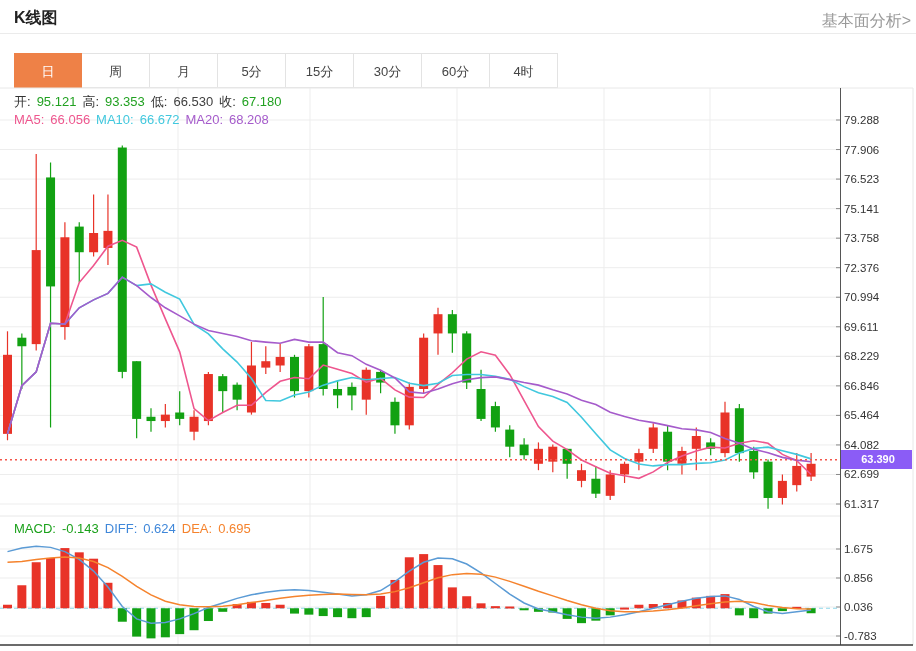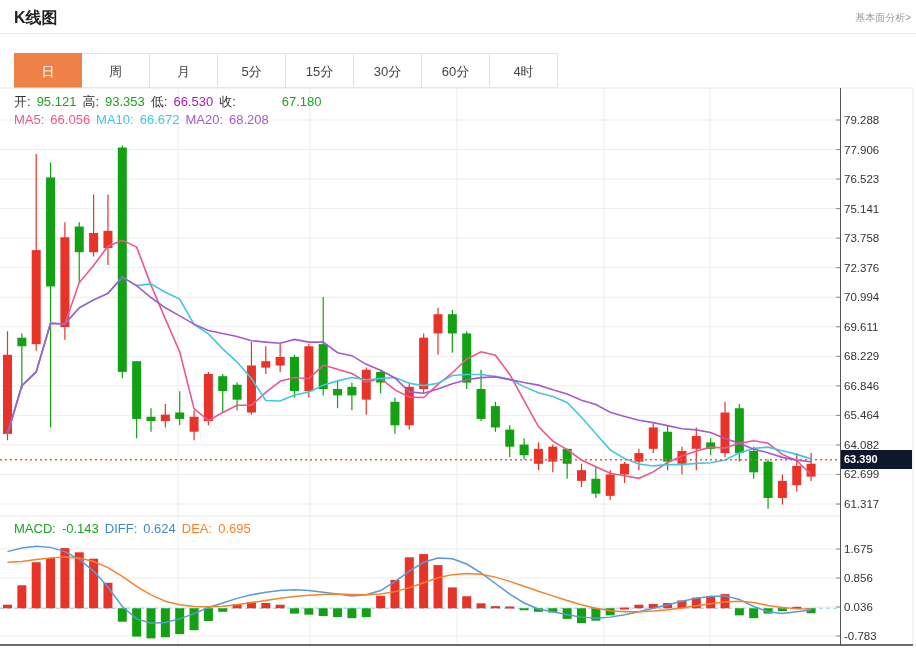--- a/index.html
+++ b/index.html
@@ -1,19 +1,19 @@
 <!DOCTYPE html>
 <html><head>
 <meta charset="utf-8">
 <style>
   html,body{margin:0;padding:0;background:#fff;}
   .widget{position:relative;width:916px;height:651px;background:#fff;
     font-family:"Liberation Sans","DejaVu Sans",sans-serif;overflow:hidden;}
   .hdr-title{position:absolute;left:14px;top:8px;font-size:16px;font-weight:bold;color:#222;text-align:right;}
-  .hdr-link{position:absolute;right:5px;top:11px;font-size:10px;color:#999;text-decoration:none;cursor:pointer;}
+  .hdr-link{position:absolute;right:5px;top:11px;font-size:16px;color:#999;text-decoration:none;cursor:pointer;}
   .hdr-divider{position:absolute;left:0;top:33px;width:916px;height:1px;background:#ebebeb;}
   .tabs{position:absolute;left:14px;top:53px;height:35px;display:flex;}
   .tab{width:68px;height:35px;line-height:35px;text-align:center;font-size:13px;color:#444;
     background:#fff;border:1px solid #e3e3e3;border-left:none;box-sizing:border-box;cursor:pointer;}
   .tab:first-child{border-left:1px solid #e3e3e3;}
   .tab.active{background:#ee8147;border-color:#ee8147;color:#fff;}
   .legend-row{position:absolute;font-size:13px;white-space:nowrap;}
   .legend-row span{margin-right:6px;}
   .lbl{color:#333;}
   svg{position:absolute;left:0;top:0;}
@@ -277,18 +277,18 @@
       <polyline points="7.5,551.6202686202686 21.85,548.0793650793651 36.2,546.3089133089134 50.55,547.3711843711844 64.9,551.6202686202686 79.25,559.4102564102565 93.6,571.0952380952381 107.95,587.0293040293041 122.3,606.5042735042736 136.65,618.8974358974359 151,623.1465201465202 165.35,622.4383394383394 179.7,618.8974358974359 194.04999999999998,613.5860805860806 208.4,607.5665445665446 222.75,602.9633699633699 237.1,598.3601953601953 251.45,594.8192918192918 265.8,592.3406593406594 280.15,590.5702075702076 294.5,589.8620268620268 308.84999999999997,590.5702075702076 323.2,592.3406593406594 337.55,594.1111111111111 351.9,595.8815628815629 366.25,594.8192918192918 380.59999999999997,590.5702075702076 394.95,581.7179487179487 409.3,571.0952380952381 423.65,562.2429792429792 438,557.993894993895 452.34999999999997,558.7020757020757 466.7,564.013431013431 481.05,572.8656898656899 495.4,583.4884004884005 509.75,594.1111111111111 524.1,602.9633699633699 538.4499999999999,608.982905982906 552.8,611.8156288156288 567.15,614.6483516483516 581.5,617.1269841269841 595.85,618.1892551892552 610.1999999999999,617.1269841269841 624.55,614.6483516483516 638.9,611.8156288156288 653.25,608.2747252747253 667.6,604.7338217338217 681.9499999999999,601.1929181929182 696.3,598.3601953601953 710.65,596.5897435897435 725,595.8815628815629 739.35,599.4224664224664 753.6999999999999,606.5042735042736 768.05,611.8156288156288 782.4,613.5860805860806 796.75,611.8156288156288 811.1,610.0451770451771" fill="none" stroke="#5b9bd5" stroke-width="1.5"></polyline>
       <polyline points="7.5,562.2429792429792 21.85,561.5347985347985 36.2,559.4102564102565 50.55,557.993894993895 64.9,556.9316239316239 79.25,557.993894993895 93.6,561.5347985347985 107.95,567.5543345543346 122.3,576.4065934065934 136.65,586.3211233211233 151,594.8192918192918 165.35,601.1929181929182 179.7,604.7338217338217 194.04999999999998,606.5042735042736 208.4,606.8583638583639 222.75,606.1501831501831 237.1,604.7338217338217 251.45,602.6092796092796 265.8,600.4847374847375 280.15,598.3601953601953 294.5,596.5897435897435 308.84999999999997,595.1733821733822 323.2,594.4652014652015 337.55,594.1111111111111 351.9,594.4652014652015 366.25,594.8192918192918 380.59999999999997,594.1111111111111 394.95,591.6324786324786 409.3,587.7374847374847 423.65,582.7802197802198 438,577.8229548229548 452.34999999999997,574.6361416361417 466.7,573.5738705738706 481.05,574.2820512820513 495.4,577.1147741147741 509.75,581.3638583638584 524.1,586.3211233211233 538.4499999999999,591.2783882783883 552.8,595.8815628815629 567.15,600.4847374847375 581.5,604.7338217338217 595.85,608.2747252747253 610.1999999999999,610.7533577533577 624.55,611.8156288156288 638.9,611.8156288156288 653.25,611.1074481074481 667.6,609.6910866910866 681.9499999999999,607.9206349206349 696.3,605.7960927960928 710.65,603.6715506715507 725,601.9010989010989 739.35,601.1929181929182 753.6999999999999,602.6092796092796 768.05,605.4420024420025 782.4,607.5665445665446 796.75,608.6288156288156 811.1,608.982905982906" fill="none" stroke="#f5832d" stroke-width="1.5"></polyline>
       <line x1="0" y1="459.7223281954259" x2="840" y2="459.7223281954259" stroke="#f4554a" stroke-width="1.4" stroke-dasharray="2 3"></line>
       <line x1="0" y1="88" x2="913" y2="88" stroke="#e8e8e8" stroke-width="1"></line>
       <line x1="0" y1="516" x2="840" y2="516" stroke="#e8e8e8" stroke-width="1"></line>
       <line x1="840.5" y1="88" x2="840.5" y2="645" stroke="#555555" stroke-width="1"></line>
       <line x1="913" y1="88" x2="913" y2="645" stroke="#e8e8e8" stroke-width="1"></line>
       <line x1="0" y1="645" x2="913" y2="645" stroke="#3a3a3a" stroke-width="1.6"></line>
     </svg>
 
-  <div class="legend-row" style="left:14px;top:93px;"><span class="lbl">开:</span><span style="color: rgb(33, 161, 33);">95.121</span><span class="lbl">高:</span><span style="color: rgb(33, 161, 33);">93.353</span><span class="lbl">低:</span><span style="color: #a21caf;">66.530</span><span class="lbl">收:</span><span style="color: rgb(33, 161, 33); margin-left: 40px;">67.180</span></div>
+  <div class="legend-row" style="left:14px;top:93px;"><span class="lbl">开:</span><span style="color: rgb(33, 161, 33);">95.121</span><span class="lbl">高:</span><span style="color: rgb(33, 161, 33);">93.353</span><span class="lbl">低:</span><span style="color: #404040;">66.530</span><span class="lbl">收:</span><span style="color: rgb(33, 161, 33);">67.180</span></div>
   <div class="legend-row" style="left:14px;top:112px;"><span class="lbl" style="color: rgb(238, 86, 142);">MA5:</span><span style="color: rgb(238, 86, 142);">66.056</span><span class="lbl" style="color: rgb(65, 200, 222);">MA10:</span><span style="color: rgb(65, 200, 222);">66.672</span><span class="lbl" style="color: rgb(165, 91, 203);">MA20:</span><span style="color: rgb(165, 91, 203);">68.208</span></div>
   <div class="legend-row" style="left:14px;top:521px;"><span class="lbl" style="color: rgb(27, 161, 27);">MACD:</span><span style="color: rgb(27, 161, 27);">-0.143</span><span class="lbl" style="color: rgb(63, 135, 217);">DIFF:</span><span style="color: rgb(63, 135, 217);">0.624</span><span class="lbl" style="color: rgb(245, 131, 45);">DEA:</span><span style="color: rgb(245, 131, 45);">0.695</span></div>
 
-  <div class="badge" style="top: 450.222px; background: #0f172a;">63.390</div>
+  <div class="badge" style="top: 450.222px; background: #8b5cf6; text-align: center;">63.390</div>
 </div>
 
 </body></html>

